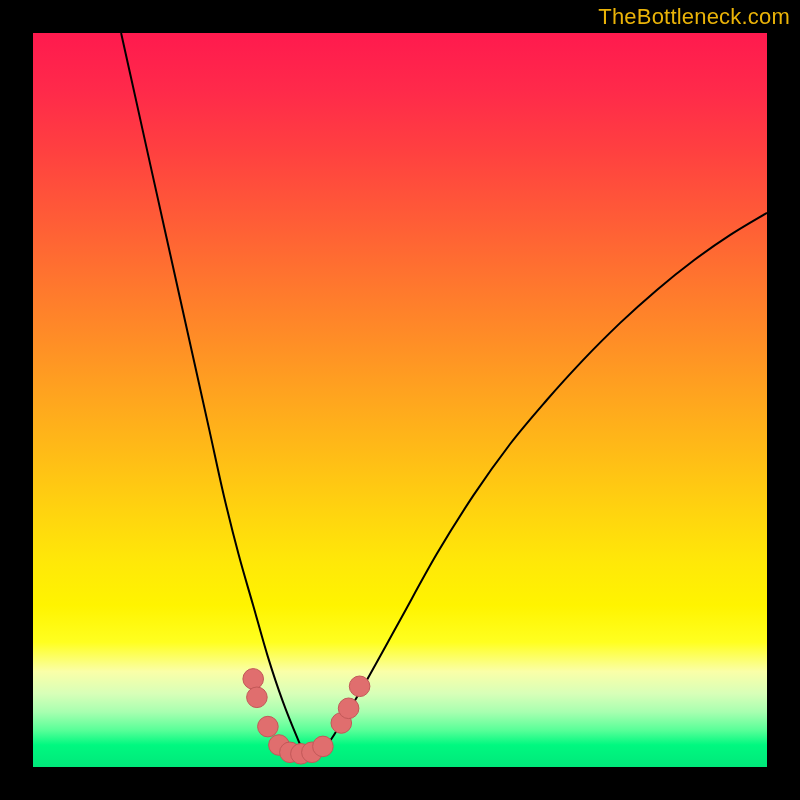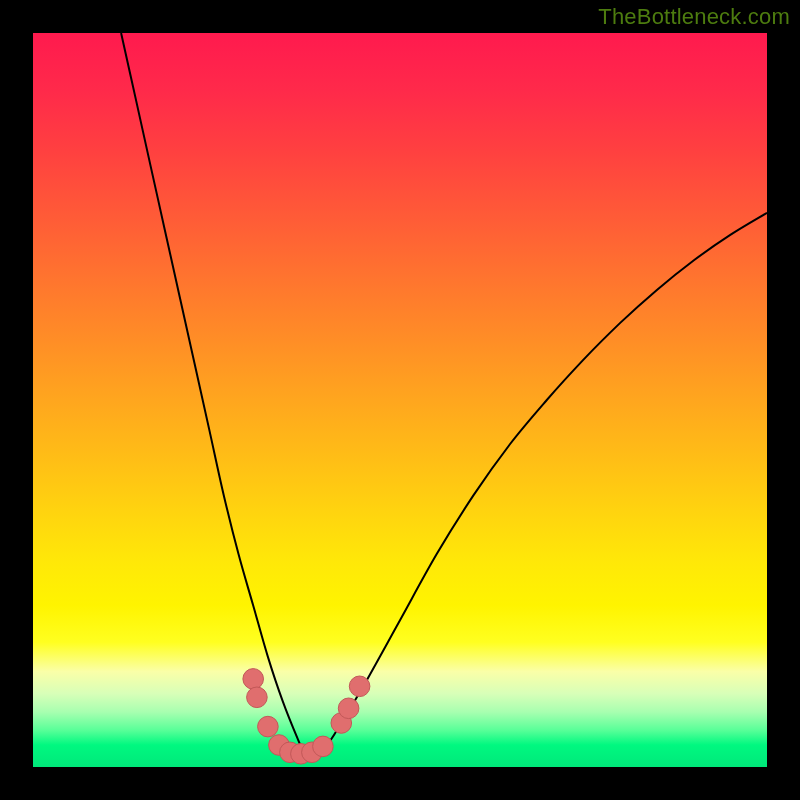--- a/index.html
+++ b/index.html
@@ -48,21 +48,21 @@
       #a8ffb0 92.5%,
       #58ff98 95%,
       #00f880 97%,
       #00e87a 100%
     );
   }
   .watermark {
     position: absolute;
     top: 4px;
     right: 10px;
-    color: #4d7c0f;
+    color: #eab308;
     font-size: 22px;
     font-weight: 500;
     letter-spacing: 0.2px;
     user-select: none;
   }
   svg.curve {
     position: absolute;
     left: 0; top: 0;
     width: 734px;
     height: 734px;

